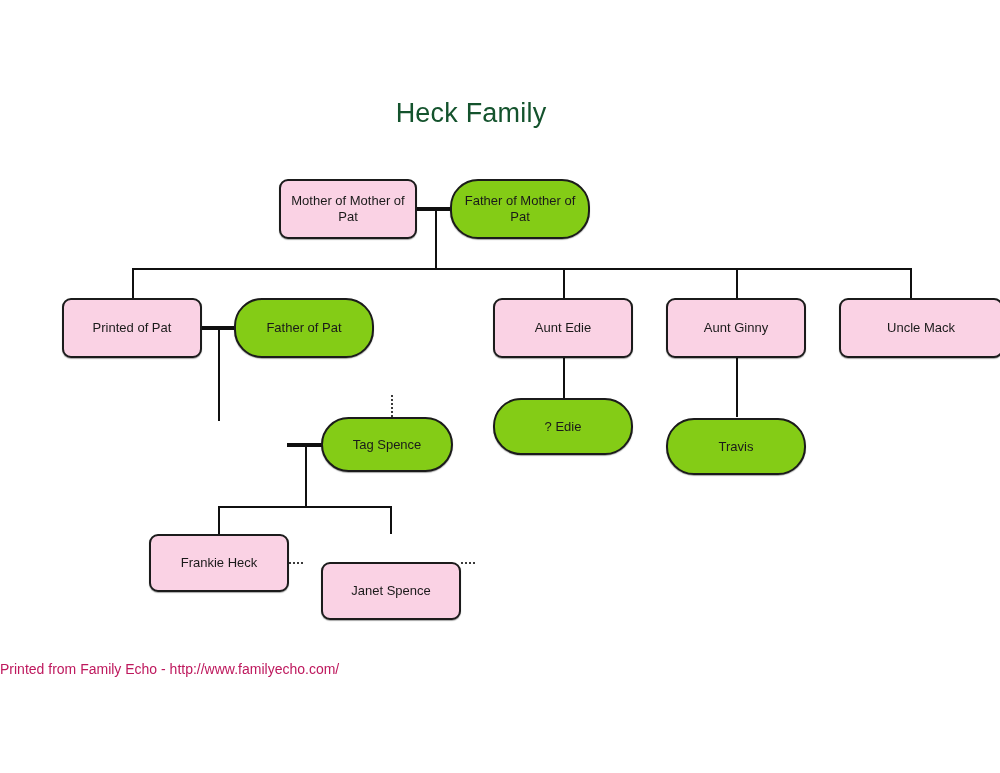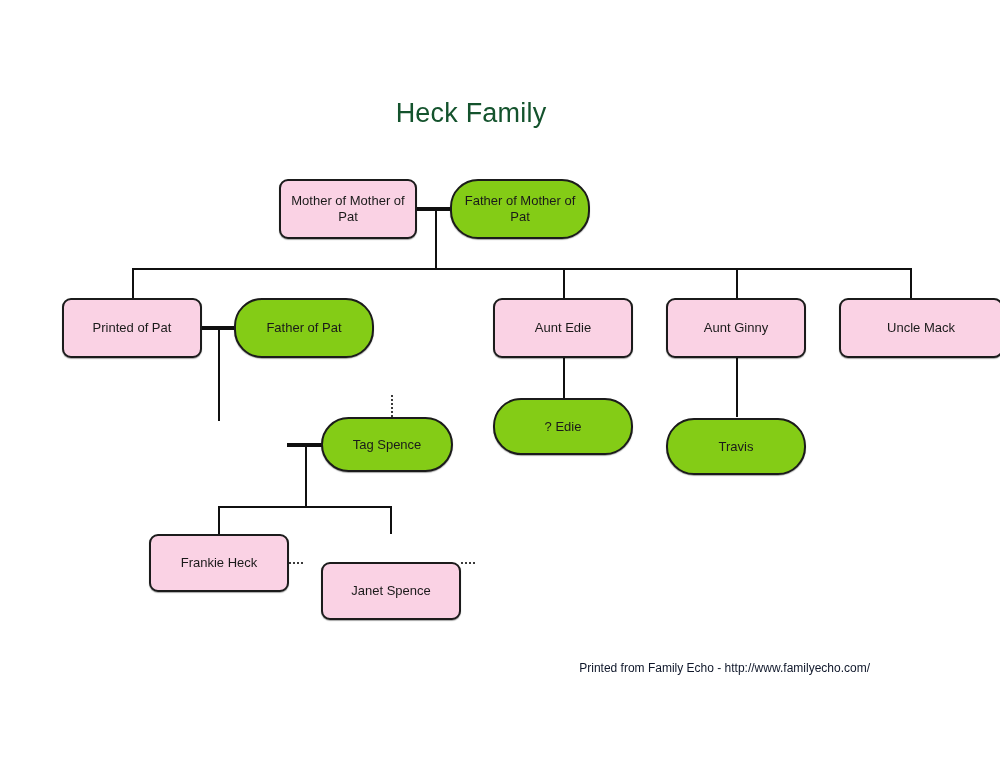--- a/index.html
+++ b/index.html
@@ -32,23 +32,23 @@
     color: #14532d;
     white-space: nowrap;
     margin-left: 36px;
   }
   
   .tree-footer {
     position: absolute;
     left: 0;
     top: 661px;
     width: 870px;
-    text-align: right;
-    font-size: 12px;
-    color: #0f172a;
+    text-align: left;
+    font-size: 14px;
+    color: #be185d;
     white-space: nowrap;
   }
   
   .person {
     position: absolute;
     box-sizing: border-box;
     border: 2px solid #1b1b1b;
     border-radius: 9px;
     display: flex;
     align-items: center;

